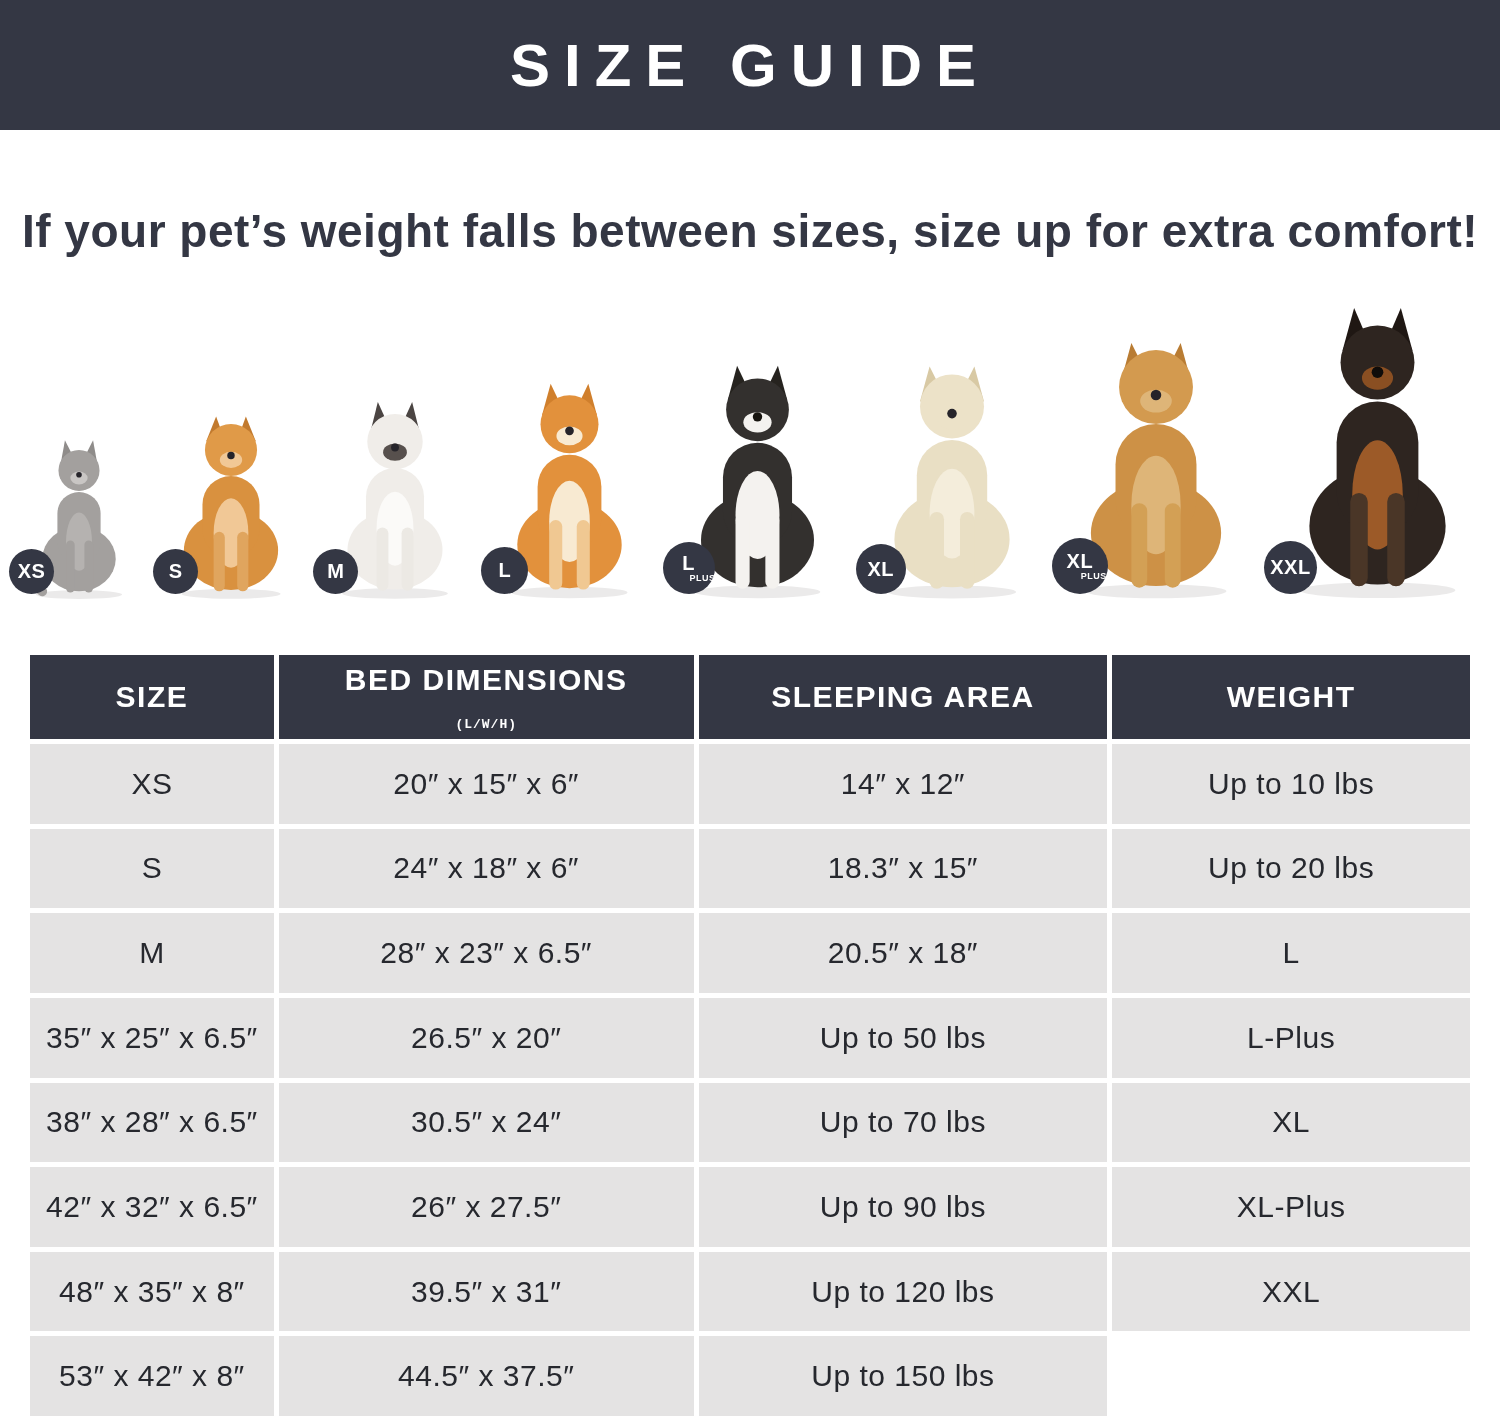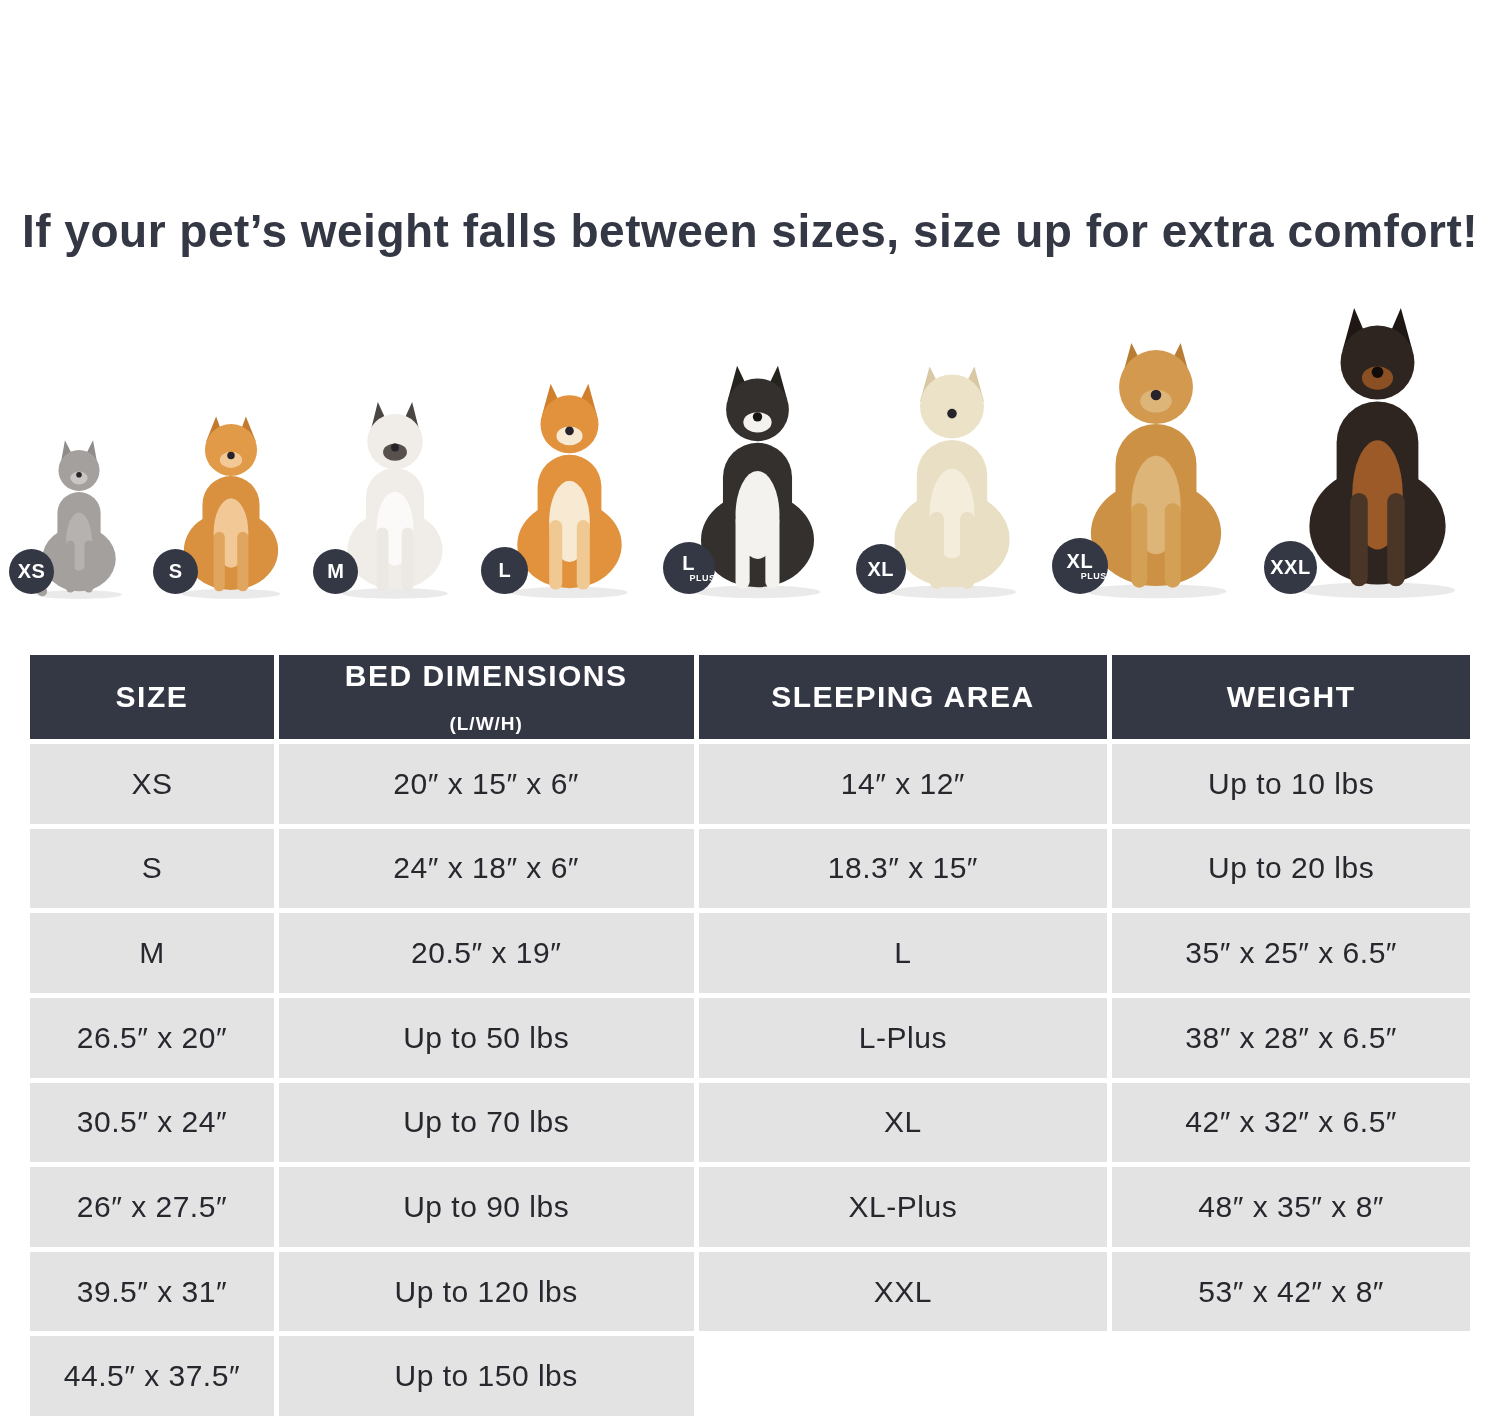--- a/index.html
+++ b/index.html
@@ -64,32 +64,35 @@
     grid-template-columns:244fr 415fr 409fr 358fr;
     grid-template-rows:84px repeat(8,1fr);
     gap:5px;
     background:#ffffff;
   }
   .hcell{
     background:#343744;color:#ffffff;
     display:flex;flex-direction:column;align-items:center;justify-content:center;
     font-weight:700;font-size:30px;letter-spacing:1.5px;
   }
-  .hcell .hsub{font-size:19px;font-weight:700;letter-spacing:1px;margin-top:20px;}
+  .hcell .hsub{font-size:13px;font-weight:700;letter-spacing:1px;margin-top:20px;font-family:Liberation Mono, monospace;}
   .cell{
     background:#e4e3e3;color:#26282e;
     display:flex;align-items:center;justify-content:center;
     font-size:30px;font-weight:400;letter-spacing:.5px;
   }
 </style>
 </head>
 <body>
 
 <div class="page">
 
+  <header class="banner">
+    <h1>SIZE GUIDE</h1>
+  </header>
 
   <p class="subtitle">If your pet’s weight falls between sizes, size up for extra comfort!</p>
 
   <section class="pets">
 
     <div class="pet p0">
       <svg viewBox="0 0 100 150" aria-hidden="true">
         <ellipse cx="50" cy="145" rx="40" ry="4" fill="#ebeaea"></ellipse>
         <path d="M16,142 C2,132 6,114 24,108" fill="none" stroke-width="9" stroke-linecap="round" stroke="#a3a09e"></path>
         <ellipse cx="50" cy="112" rx="34" ry="30" fill="#a3a09e"></ellipse>
@@ -271,21 +274,22 @@
     <div class="cell">20″ x 15″ x 6″</div>
     <div class="cell">14″ x 12″</div>
     <div class="cell">Up to 10 lbs</div>
 
     <div class="cell">S</div>
     <div class="cell">24″ x 18″ x 6″</div>
     <div class="cell">18.3″ x 15″</div>
     <div class="cell">Up to 20 lbs</div>
 
     <div class="cell">M</div>
-    <div class="cell">20.5″ x 19″</div>
+    <div class="cell">28″ x 23″ x 6.5″</div>
+    <div class="cell">20.5″ x 18″</div>
 
     <div class="cell">L</div>
     <div class="cell">35″ x 25″ x 6.5″</div>
     <div class="cell">26.5″ x 20″</div>
     <div class="cell">Up to 50 lbs</div>
 
     <div class="cell">L-Plus</div>
     <div class="cell">38″ x 28″ x 6.5″</div>
     <div class="cell">30.5″ x 24″</div>
     <div class="cell">Up to 70 lbs</div>

